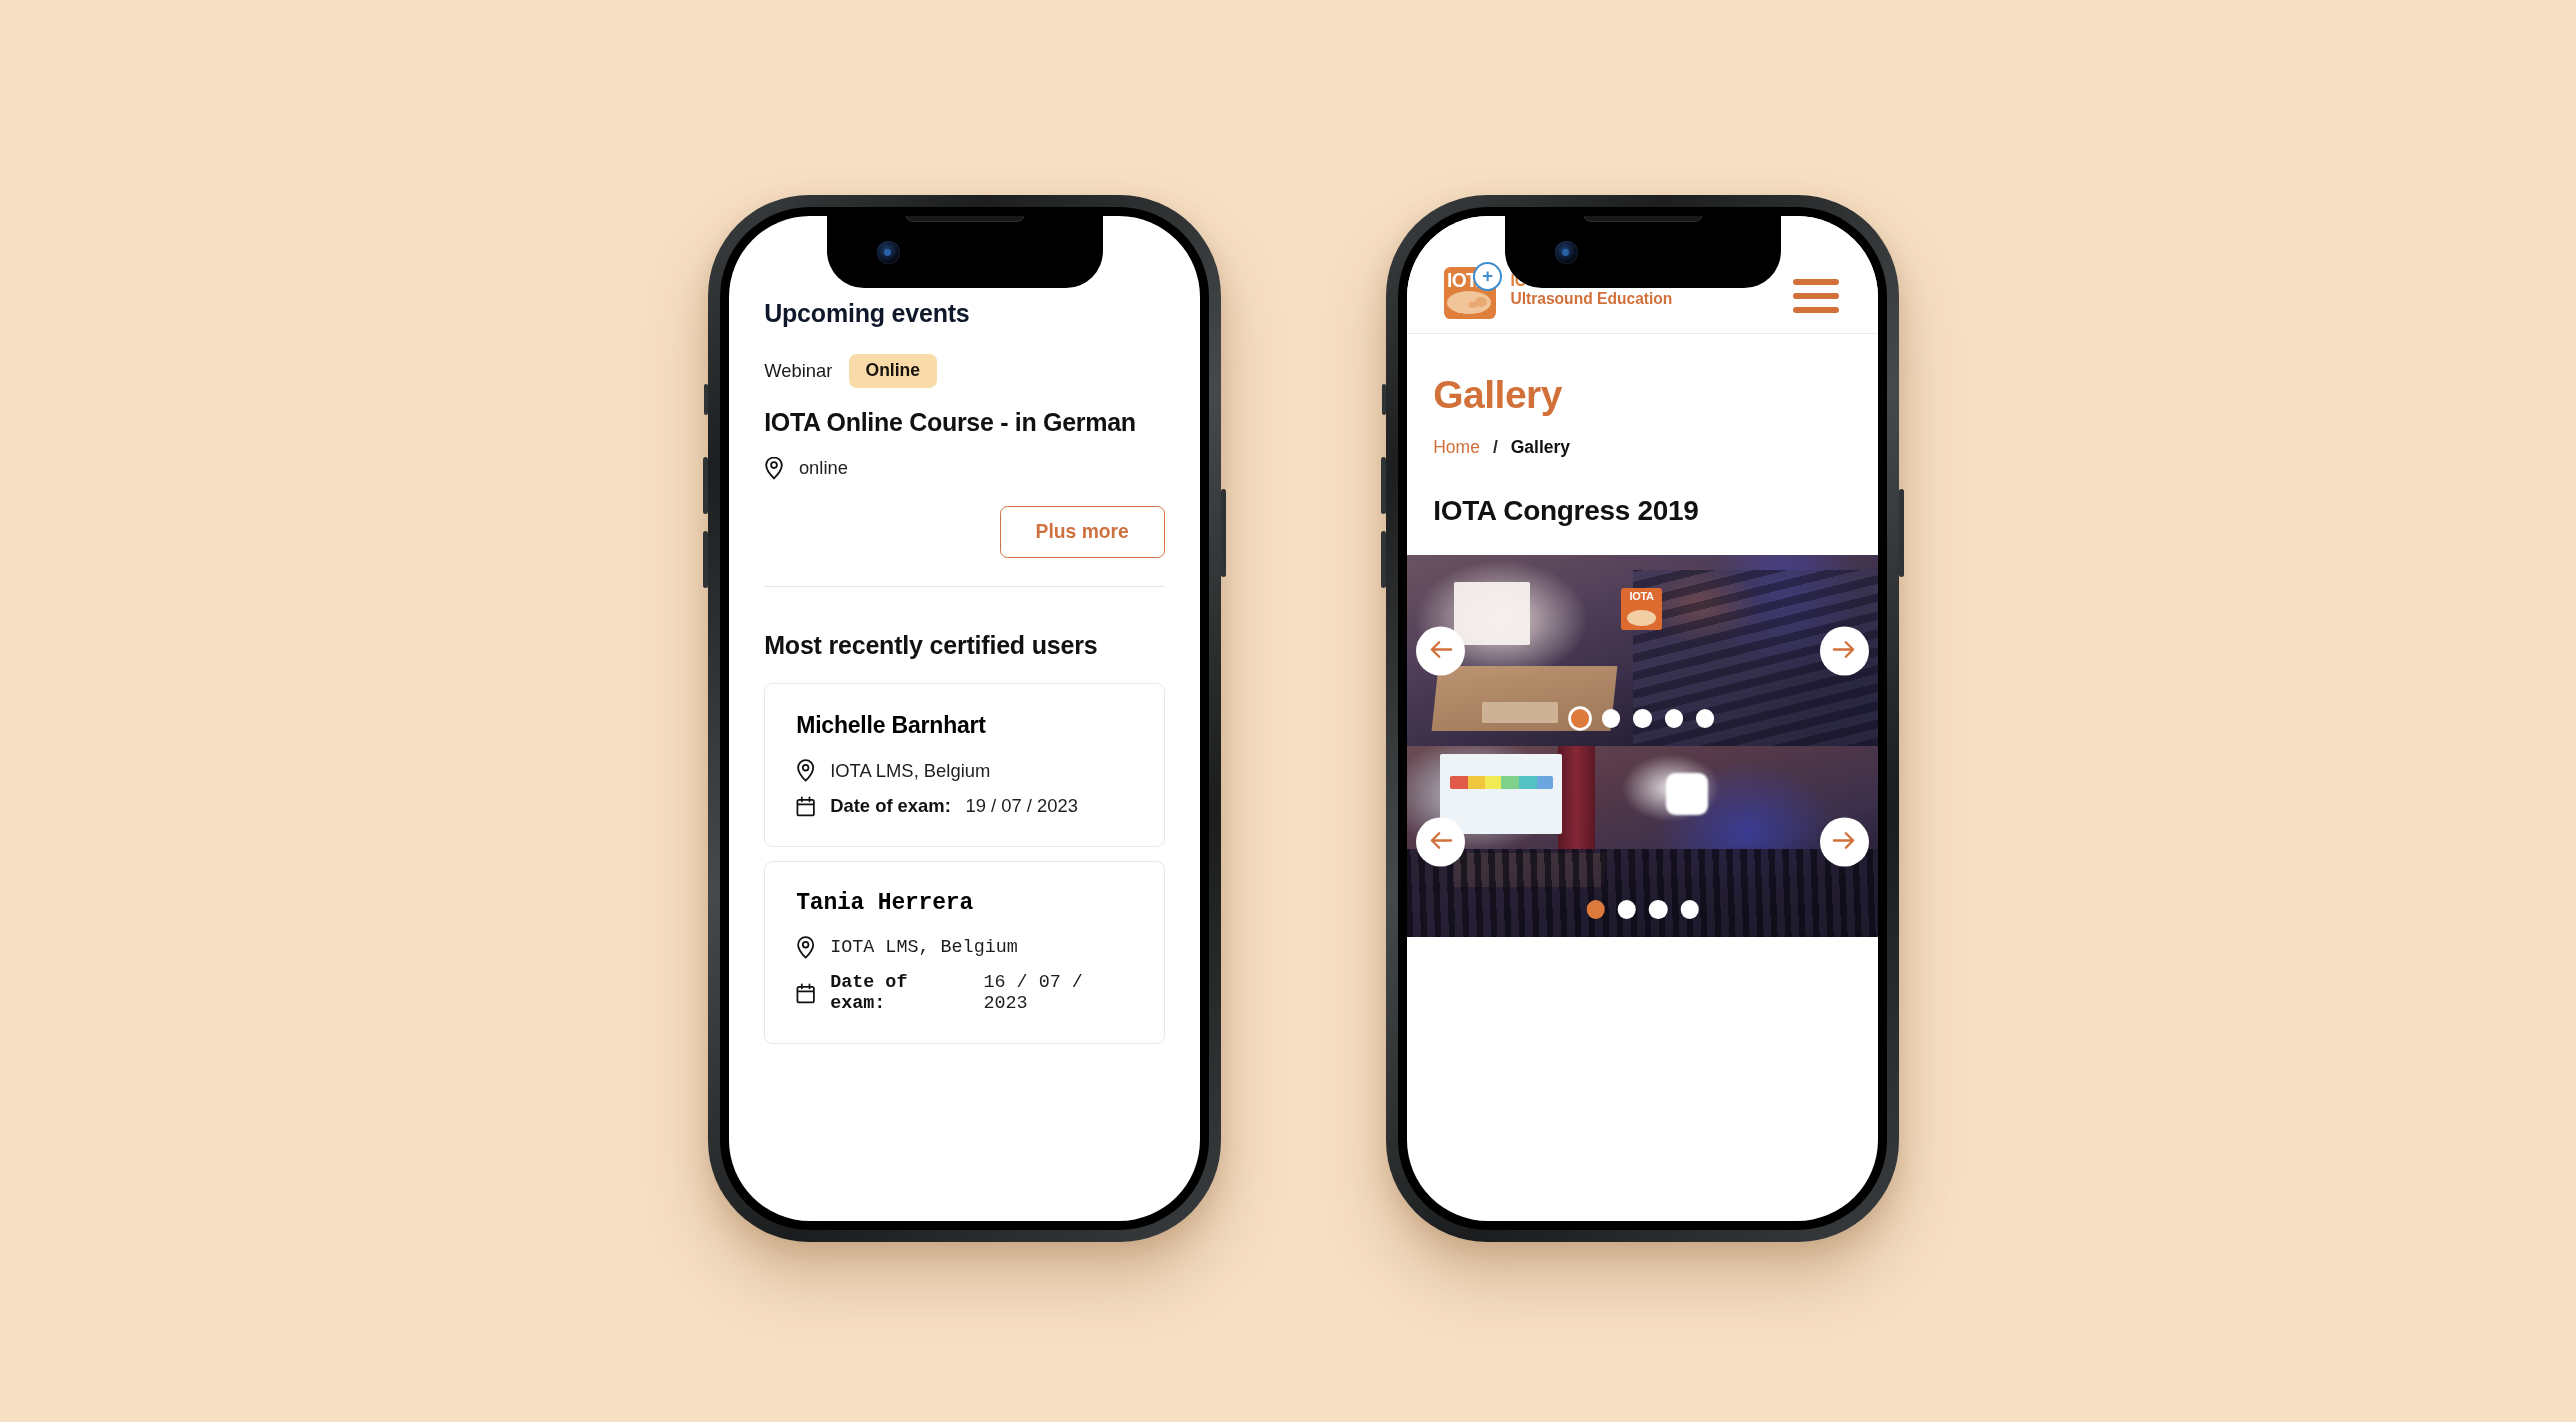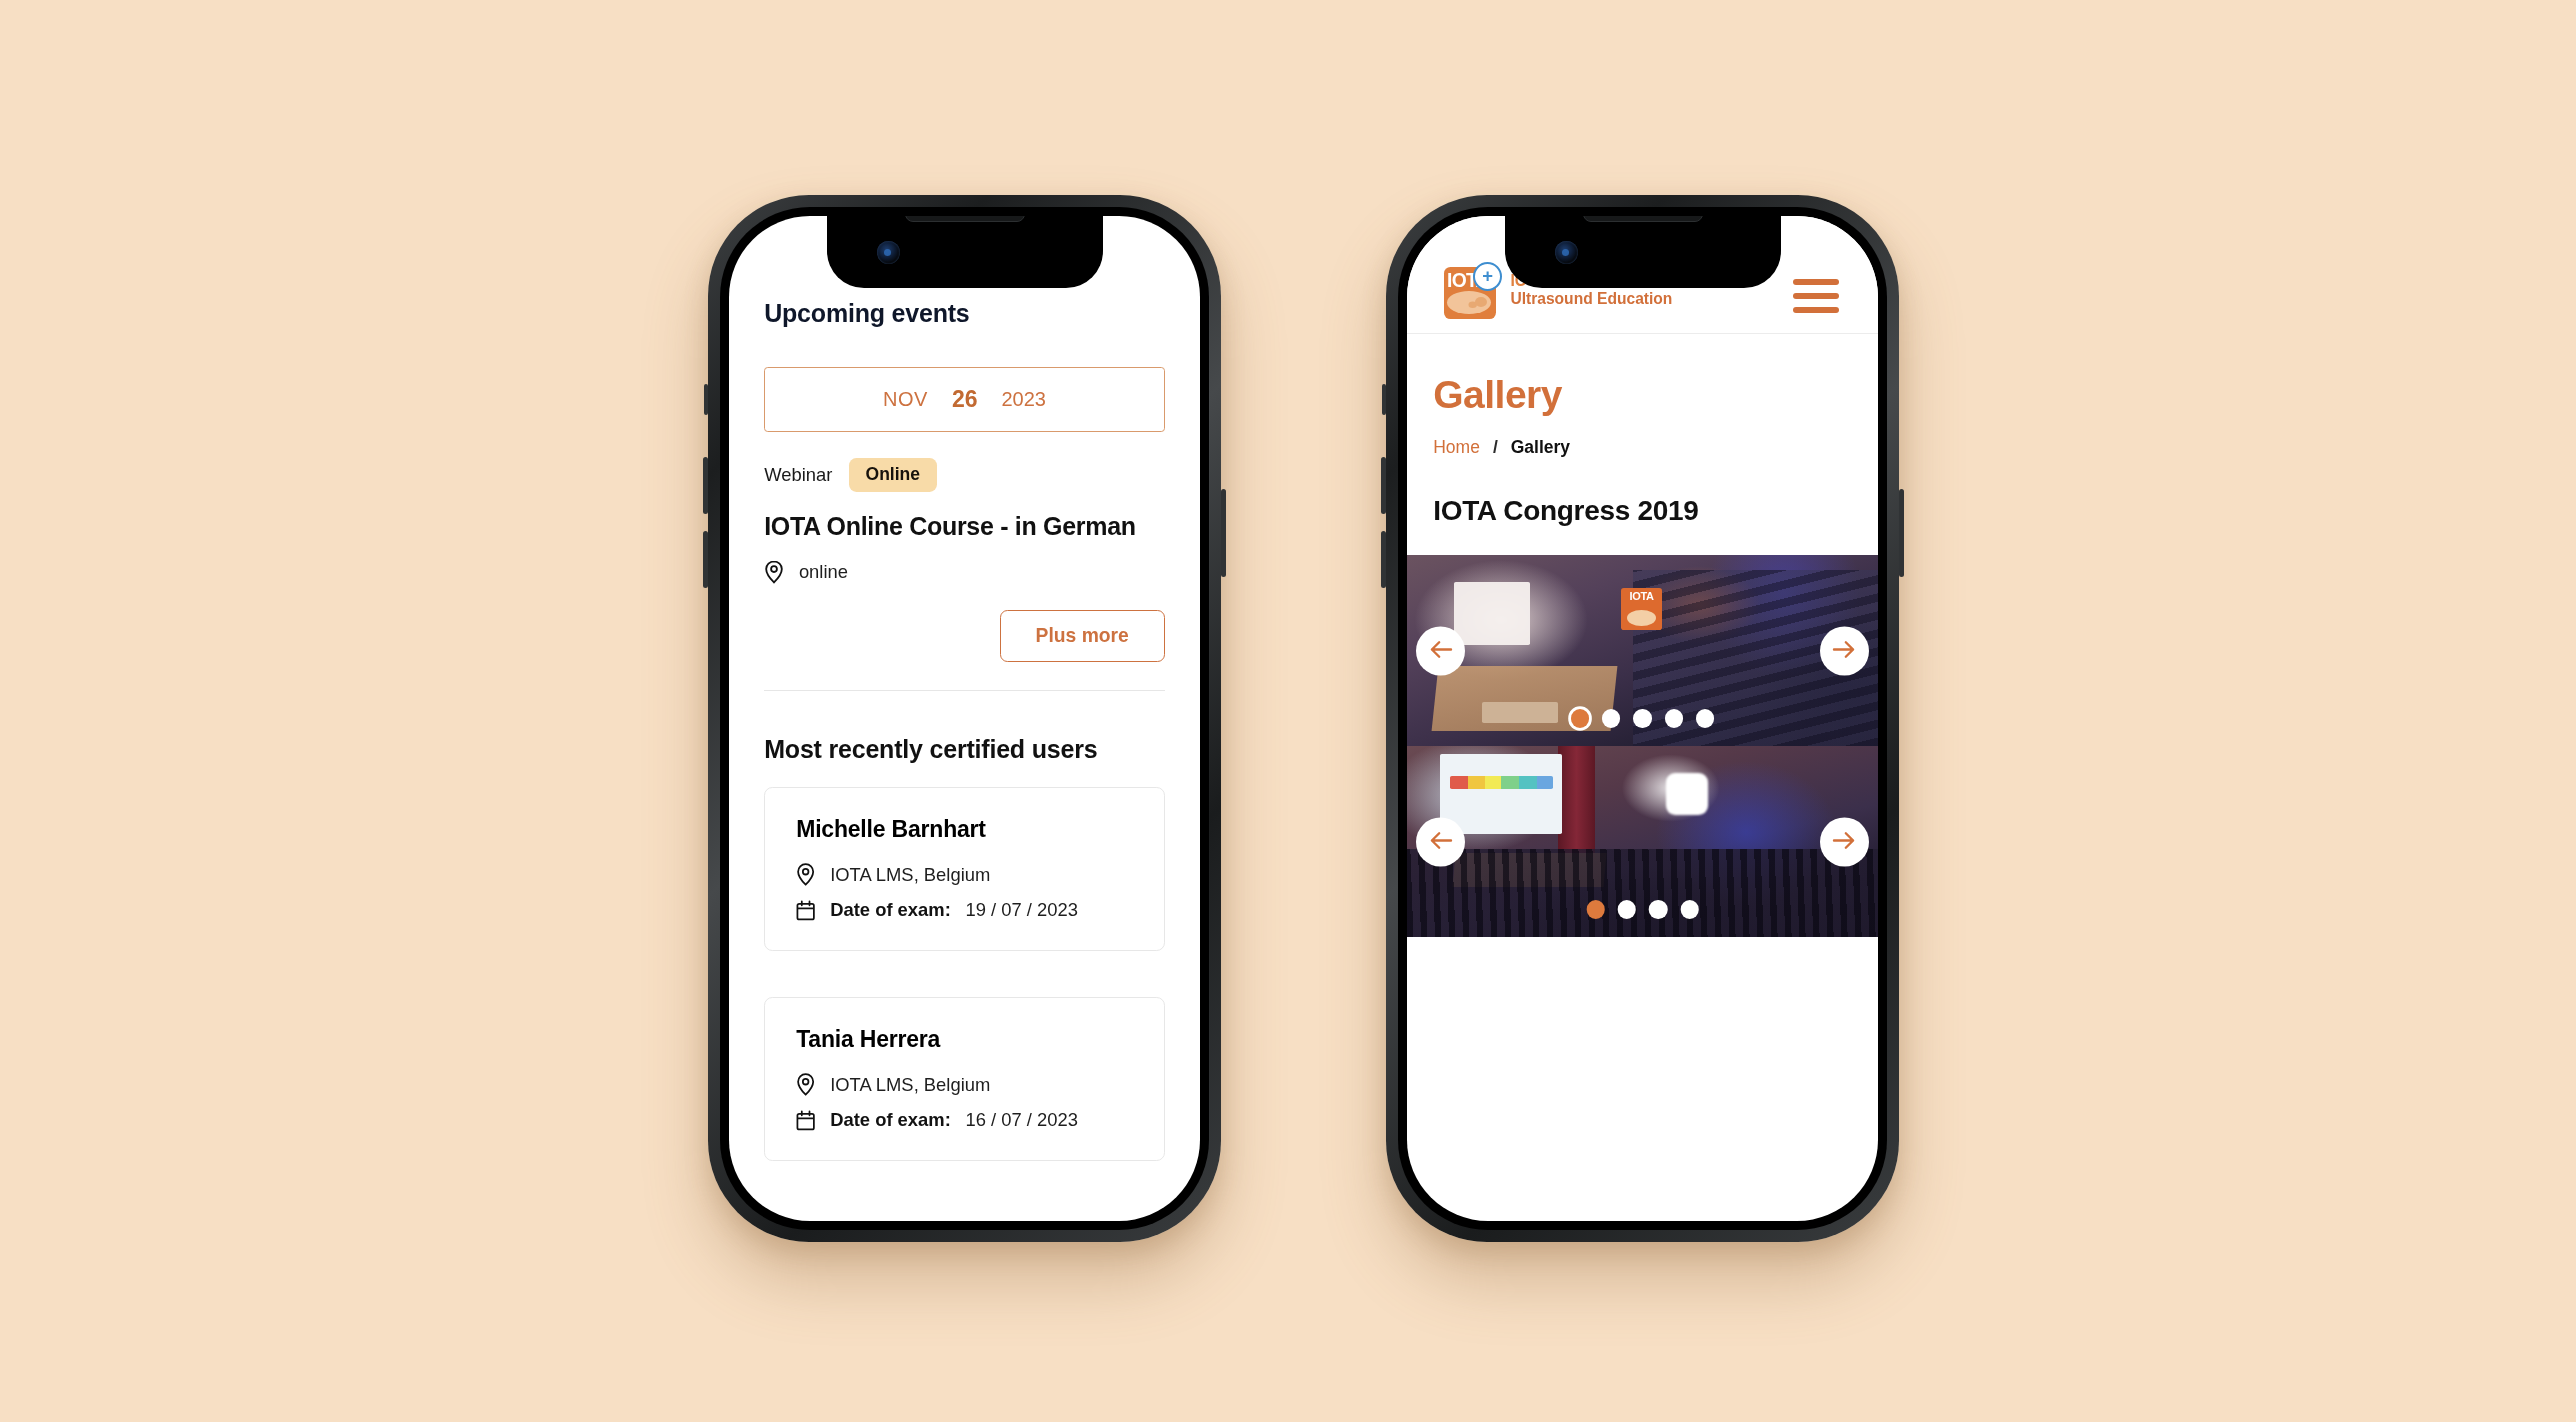--- a/index.html
+++ b/index.html
@@ -270,25 +270,20 @@
         <div class="notch">
           <div class="speaker"></div>
           <div class="cam"></div>
         </div>
 
         <div class="screen-scroll">
           <div id="left-content" class="lpad">
 
             <div class="sec-title">Upcoming events</div>
 
-            <div class="date-box">
-              <span class="m">NOV</span>
-              <span class="d">26</span>
-              <span class="y">2023</span>
-            </div>
 
             <div class="meta-row">
               <span class="type">Webinar</span>
               <span class="badge">Online</span>
             </div>
 
             <div class="event-title">IOTA Online Course - in German</div>
 
             <div class="icon-row">
               <span>
@@ -325,21 +320,21 @@
                     <rect x="1.6" y="4.4" width="18.8" height="17.8" rx="2" stroke="#111" stroke-width="2" fill="none"></rect>
                     <path d="M1.6 9.6h18.8" stroke="#111" stroke-width="2"></path>
                     <path d="M6.6 1.6v4.4M15.4 1.6v4.4" stroke="#111" stroke-width="2" stroke-linecap="round"></path>
                   </svg>
                 </span>
                 <span class="lbl">Date of exam:</span>
                 <span class="val">19 / 07 / 2023</span>
               </div>
             </div>
 
-            <div class="user-card" style="margin-top:46px;">
+            <div class="user-card" style="margin-top:14px;font-family:Liberation Mono, monospace;">
               <div class="user-name">Tania Herrera</div>
               <div class="icon-row">
                 <span>
                   <svg class="ic" width="19.3" height="23" viewBox="0 0 22 26" fill="none">
                     <path d="M11 1.3C6.2 1.3 2.4 5.1 2.4 9.8c0 6.3 8.6 14.7 8.6 14.7s8.6-8.4 8.6-14.7c0-4.7-3.8-8.5-8.6-8.5z" stroke="#111" stroke-width="2" fill="none"></path>
                     <circle cx="11" cy="9.8" r="3.2" stroke="#111" stroke-width="2" fill="none"></circle>
                   </svg>
                 </span>
                 <span class="txt">IOTA LMS, Belgium</span>
               </div>

